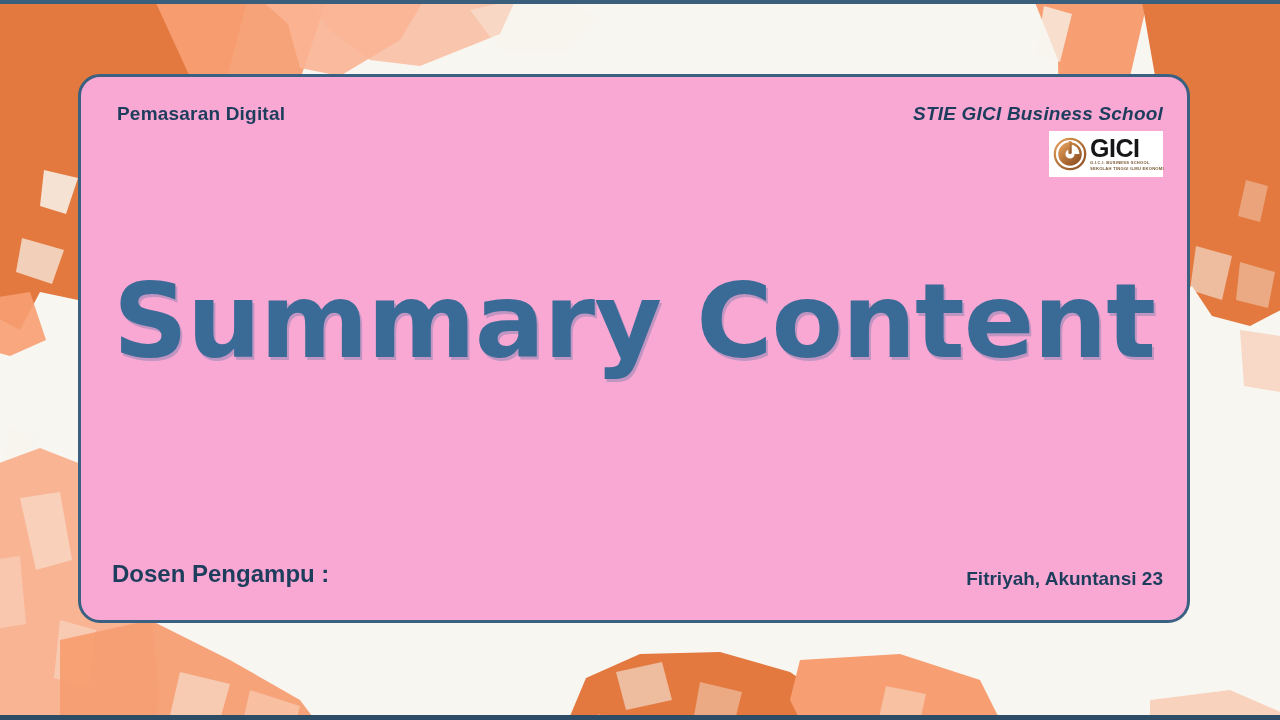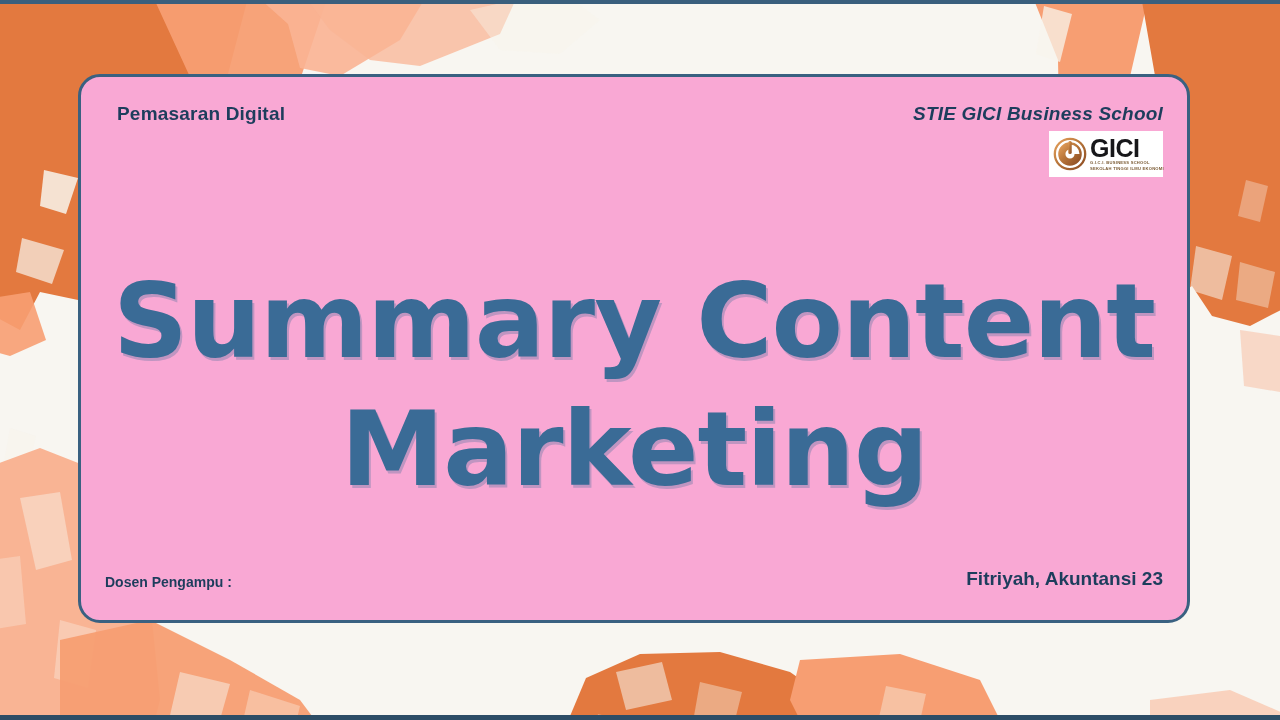--- a/index.html
+++ b/index.html
@@ -130,23 +130,23 @@
     line-height: 1.23;
     color: #3a6b96;
     letter-spacing: -1px;
     text-shadow: 2px 3px 0 rgba(58,107,150,0.30);
     white-space: nowrap;
   }
 
   
   #lecturer {
     position: absolute;
-    left: 24px;
+    left: 31px;
     bottom: 28px;
-    font-size: 14px;
+    font-size: 24px;
     font-weight: bold;
     color: #1d3d5c;
     line-height: 1.45;
     white-space: nowrap;
   }
   #student {
     position: absolute;
     right: 24px;
     bottom: 30px;
     font-size: 19px;
@@ -244,21 +244,20 @@
       </svg>
       <div id="logo-text">
         <div id="logo-word">GICI</div>
         <div class="logo-sub">G.I.C.I. BUSINESS SCHOOL</div>
         <div class="logo-sub">SEKOLAH TINGGI ILMU EKONOMI</div>
       </div>
     </div>
 
     <div id="title-wrap">
       <div class="title-line">Summary Content</div>
-      <div class="title-line">Marketing</div>
     </div>
 
     <div id="lecturer">
       <div>Dosen Pengampu :</div>
     </div>
 
     <div id="student">Fitriyah, Akuntansi 23</div>
 
   </div>
 </div>

